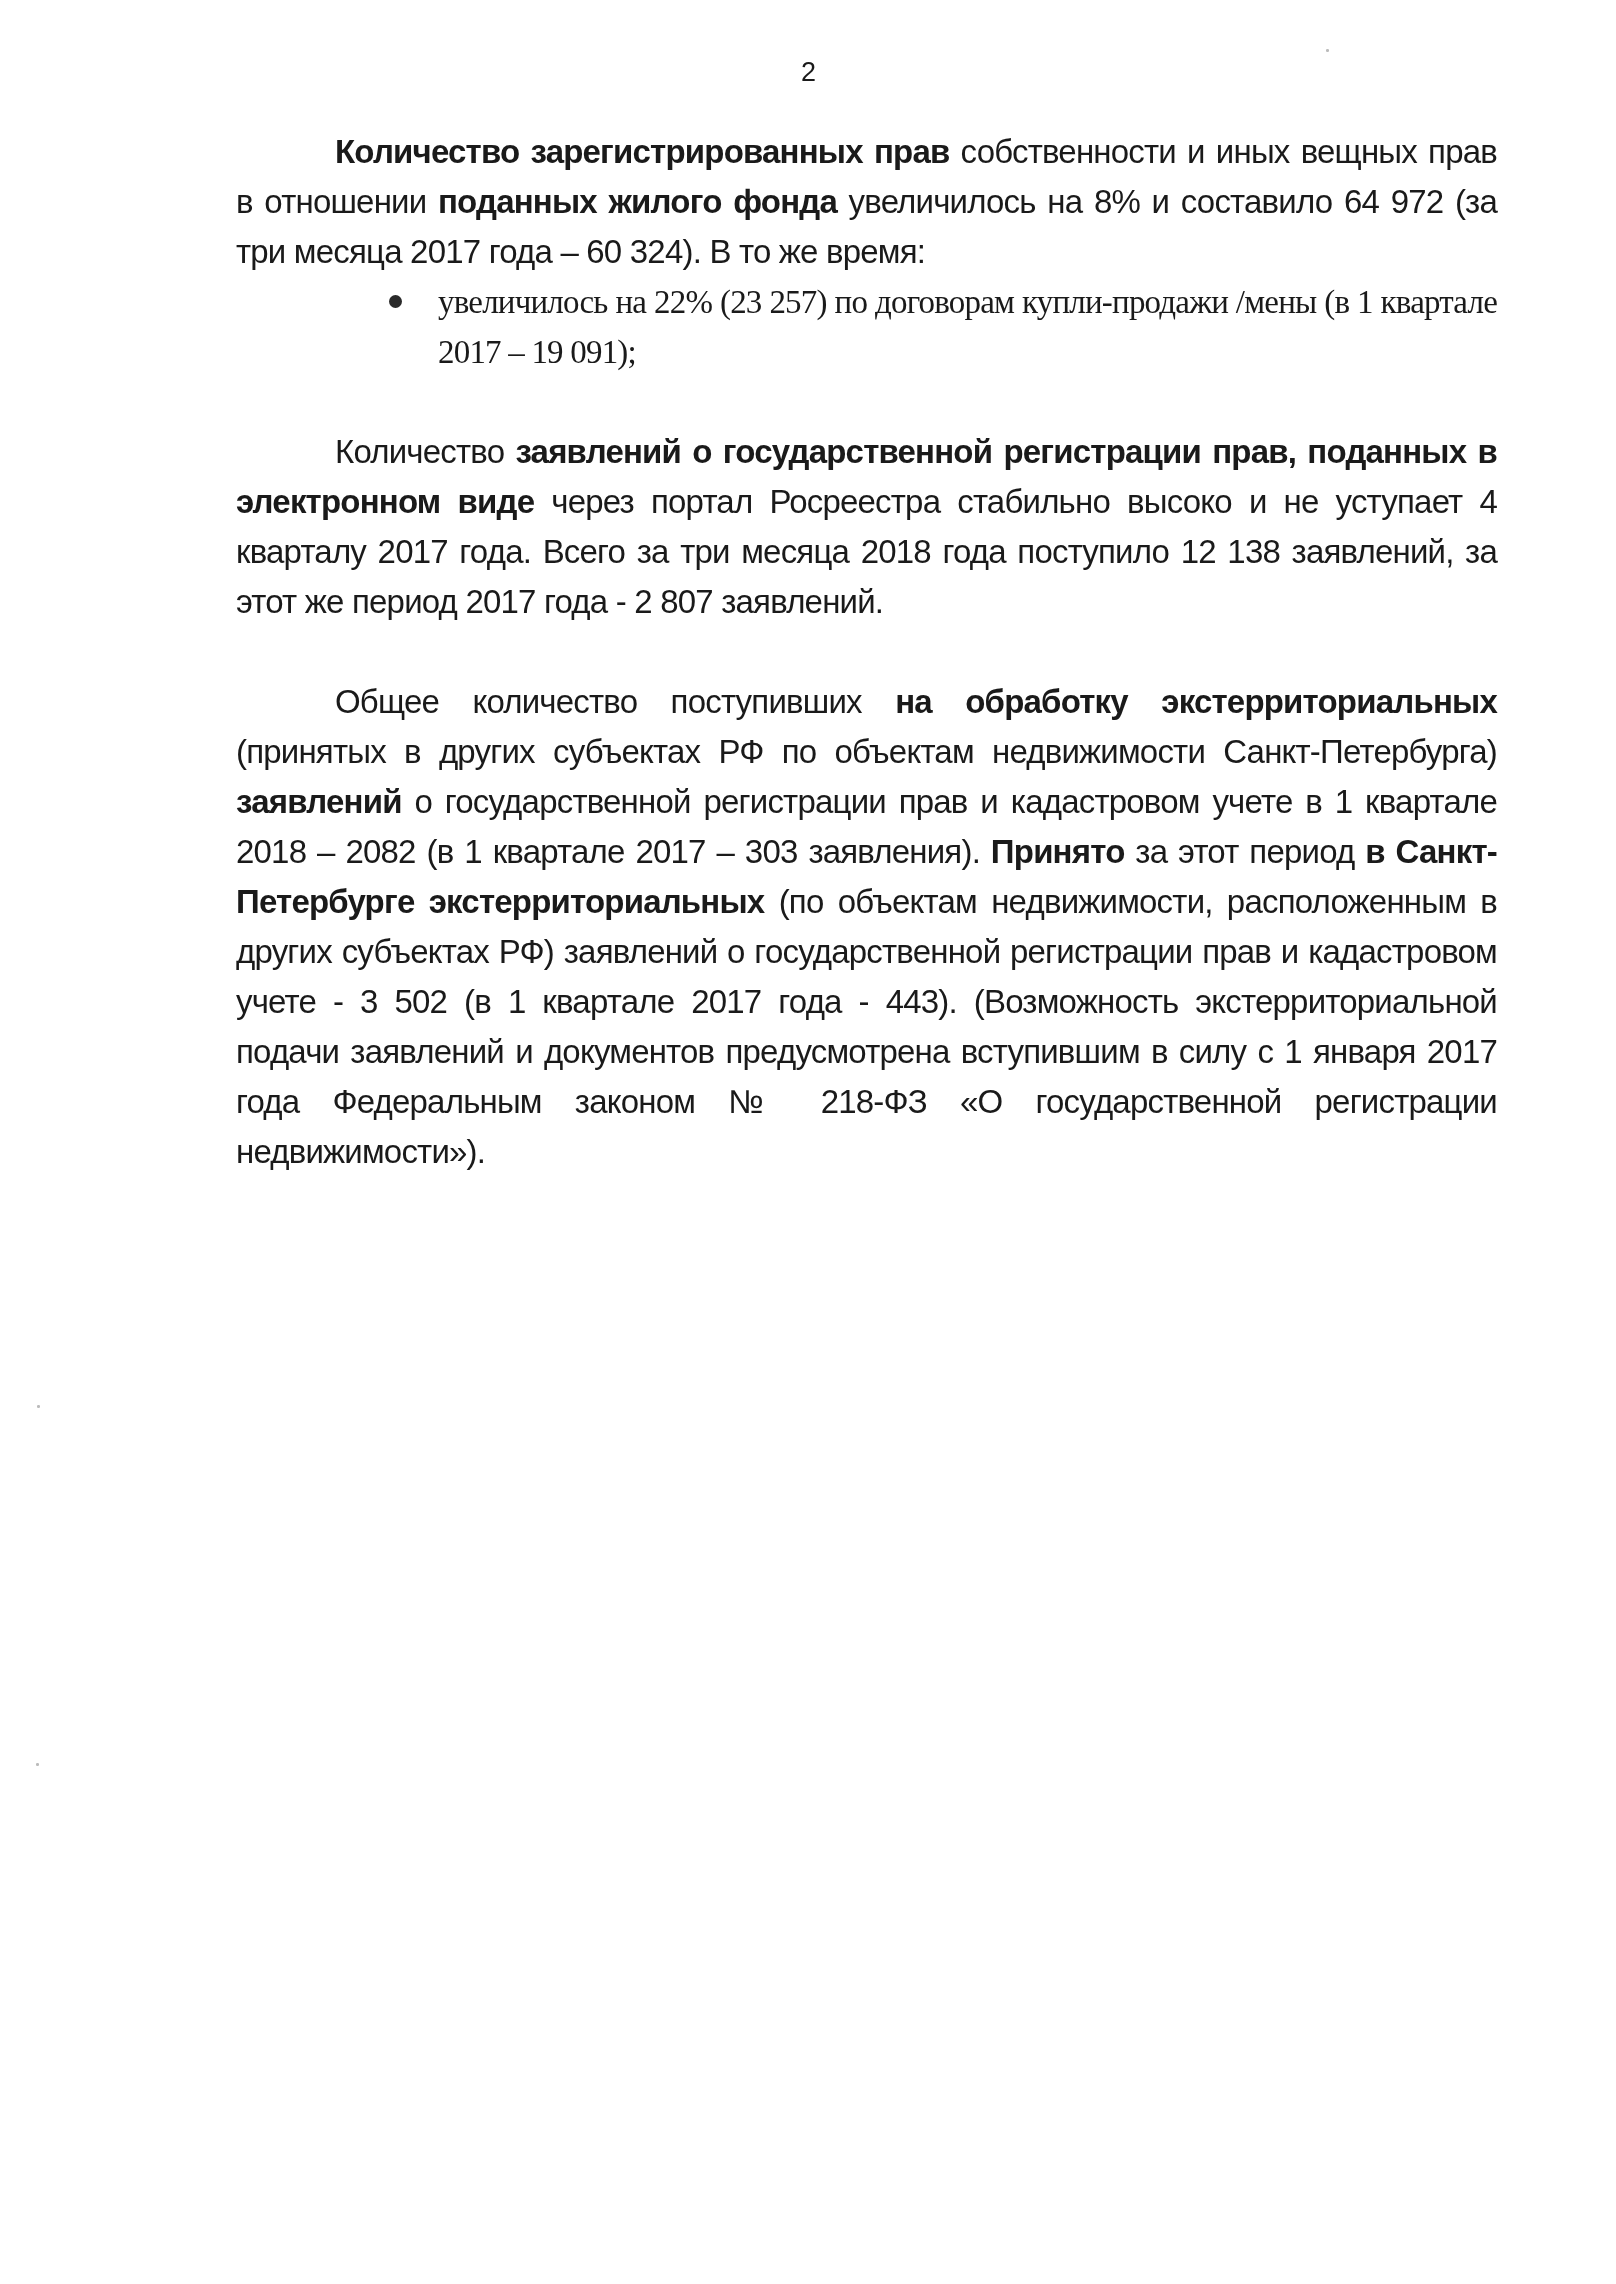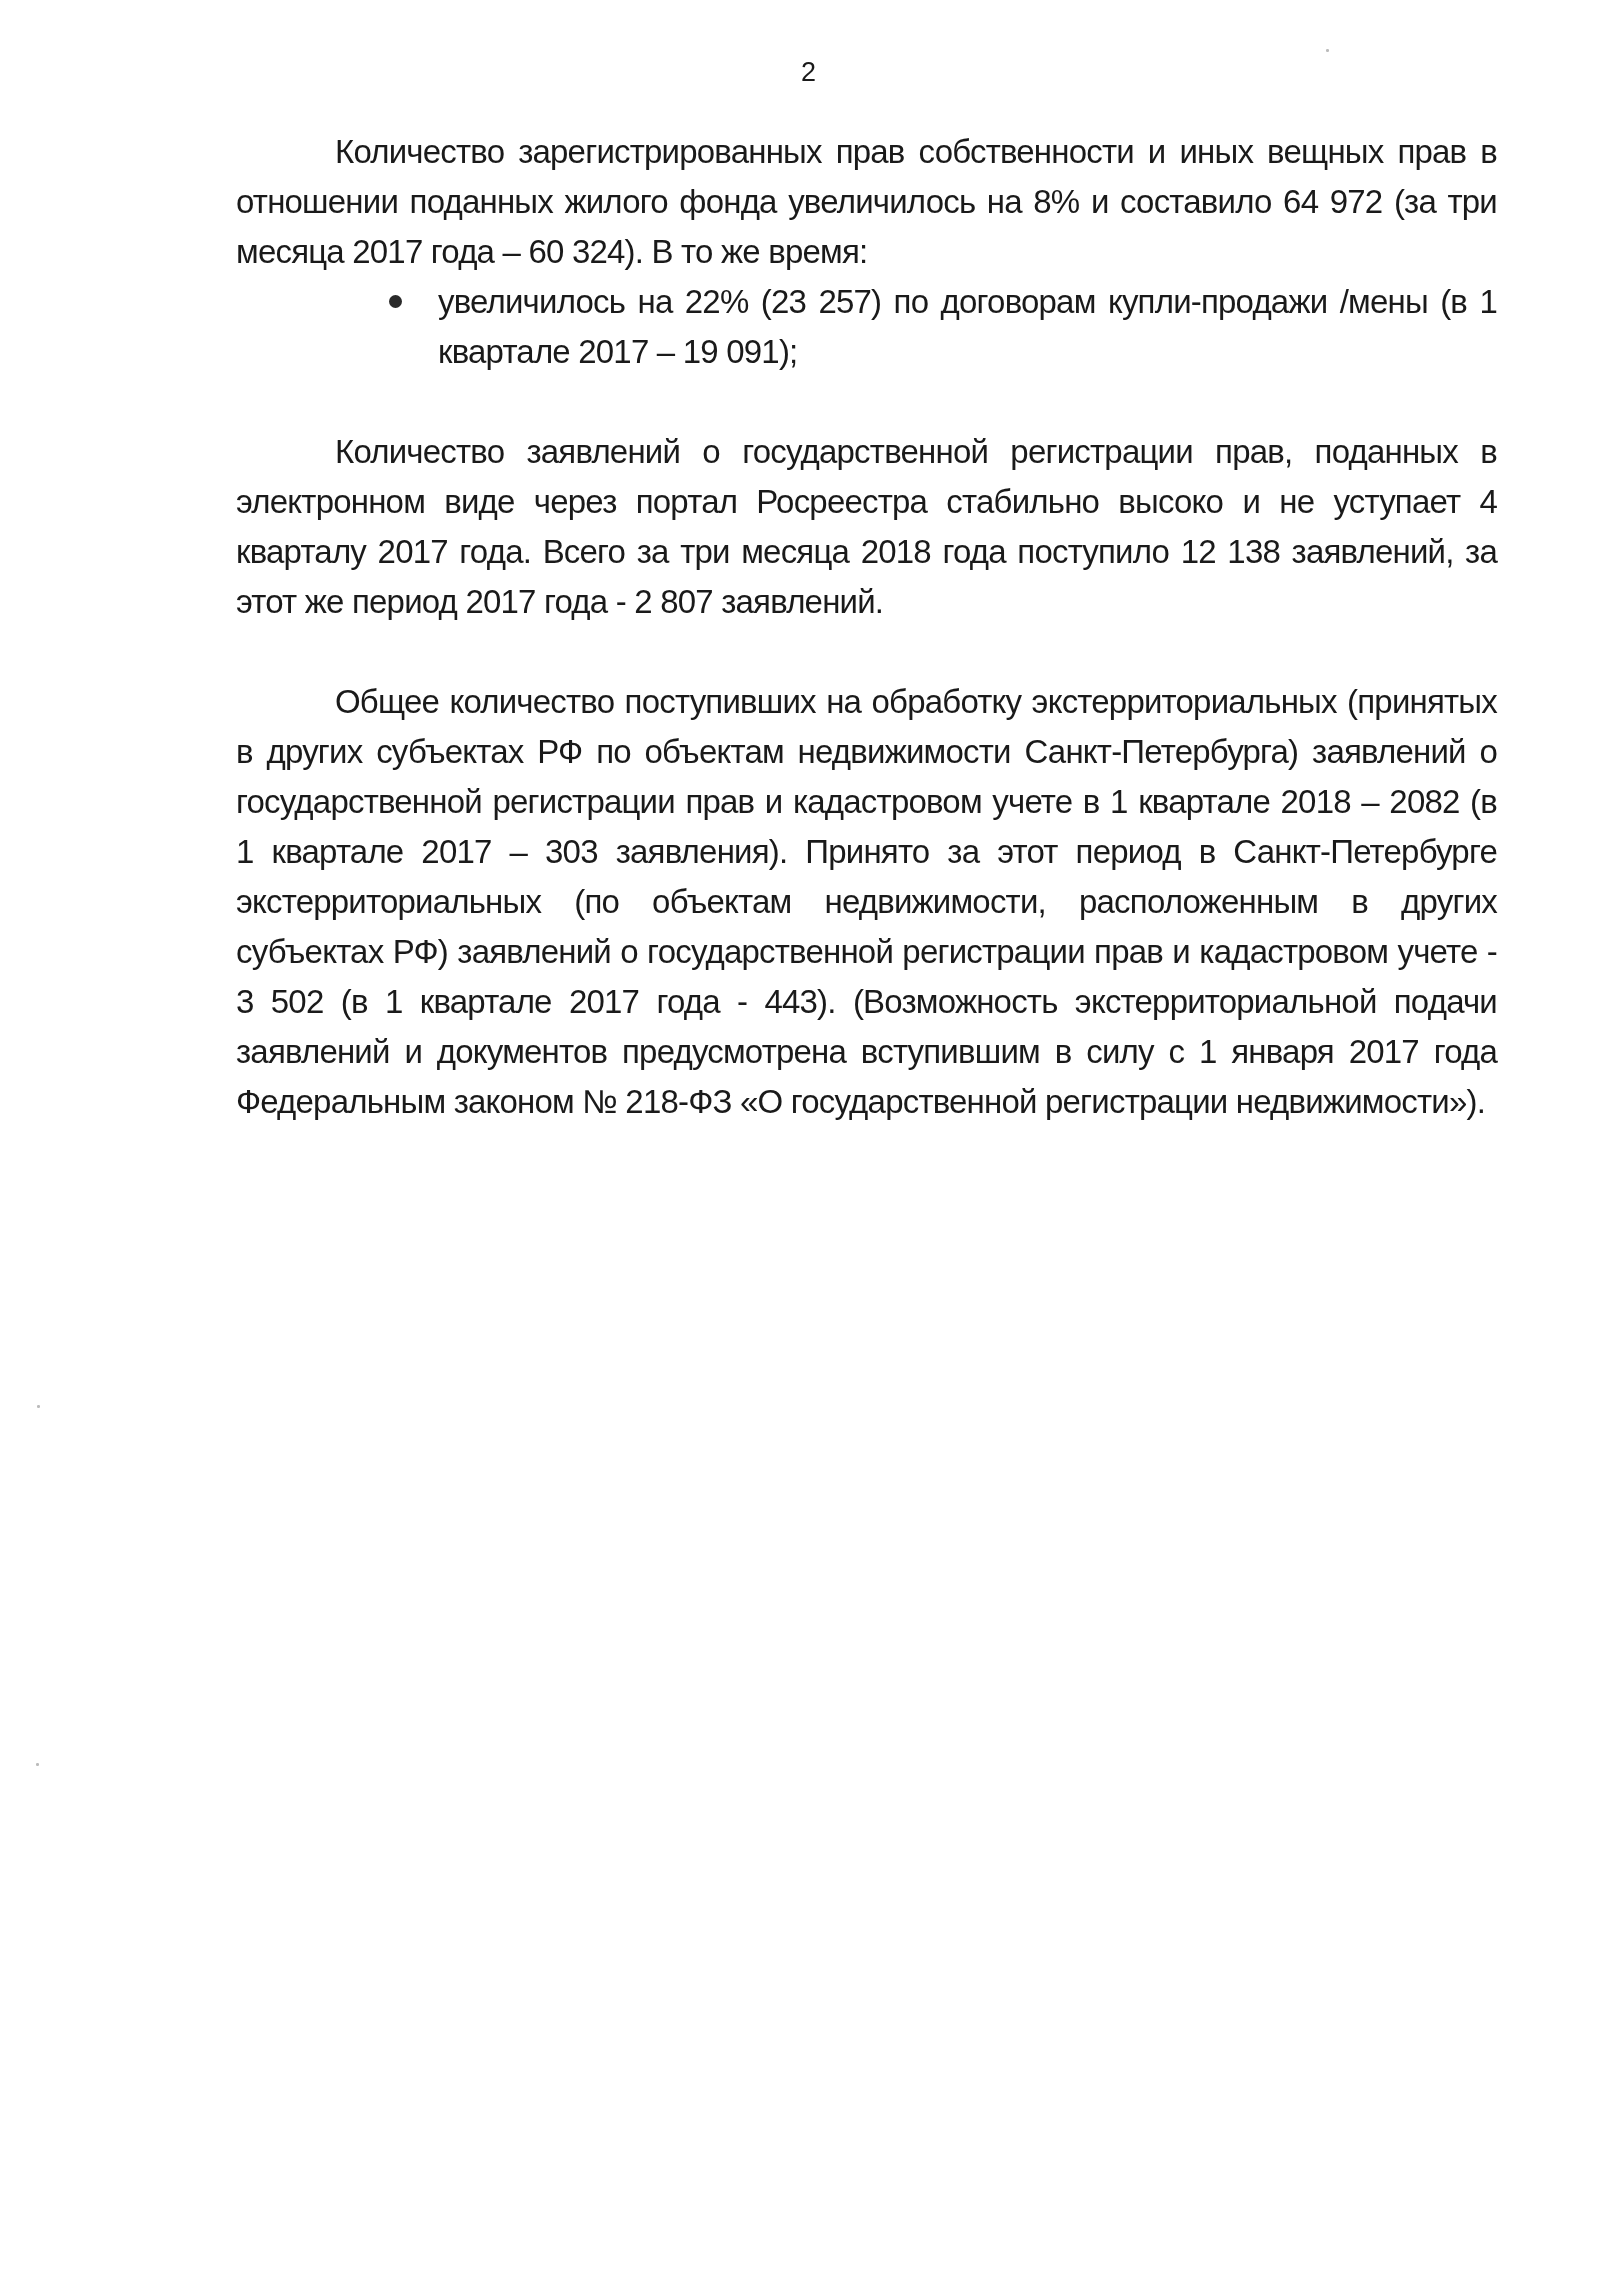--- a/index.html
+++ b/index.html
@@ -17,30 +17,31 @@
     font-size: 33px; line-height: 50px;
     letter-spacing: -0.8px;
   }
   .para {
     text-align: justify; text-indent: 99px; margin: 0;
   }
   .para + .para { margin-top: 50px; }
   ul.bullets {
     list-style: none; margin: 0; padding: 0;
     margin-left: 202px;
+    font-family: Liberation Serif, serif;
   }
   ul.bullets li {
     position: relative; text-align: justify;
   }
   .bullet-dot {
     position: absolute; left: -49px; top: 18px;
     width: 13px; height: 13px; border-radius: 50%;
     background: #2a2a2a;
   }
-  b { font-weight: normal; }
+  b { font-weight: bold; }
   .speck { position: absolute; background: #bbb; border-radius: 50%; }
 </style>
 </head>
 <body>
 
 <div class="page-number">2</div>
 
 <div class="content">
 
   <p class="para">

